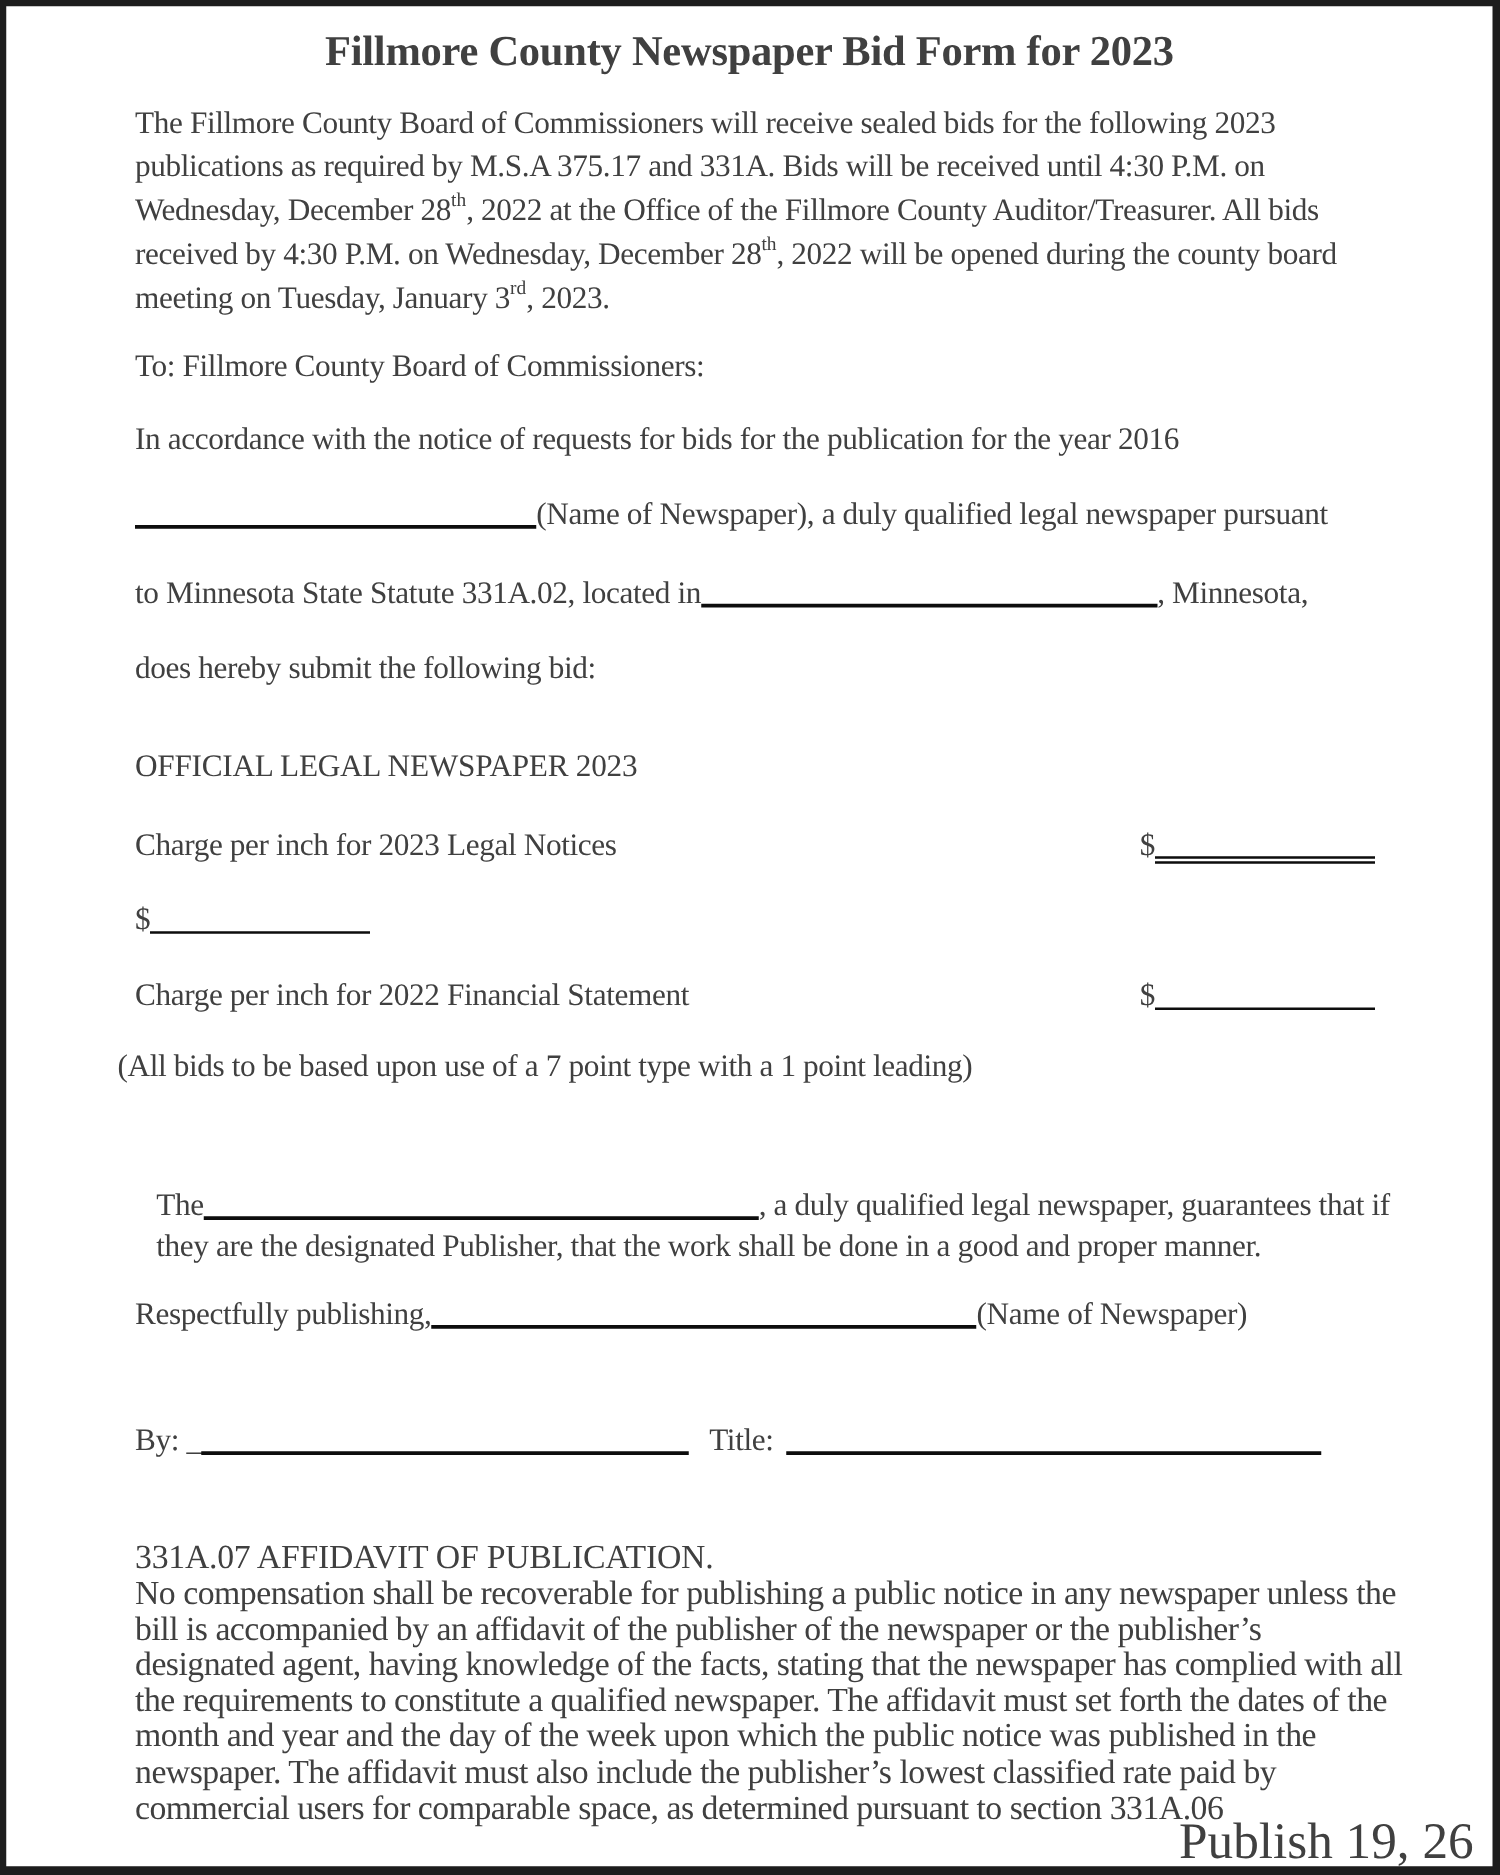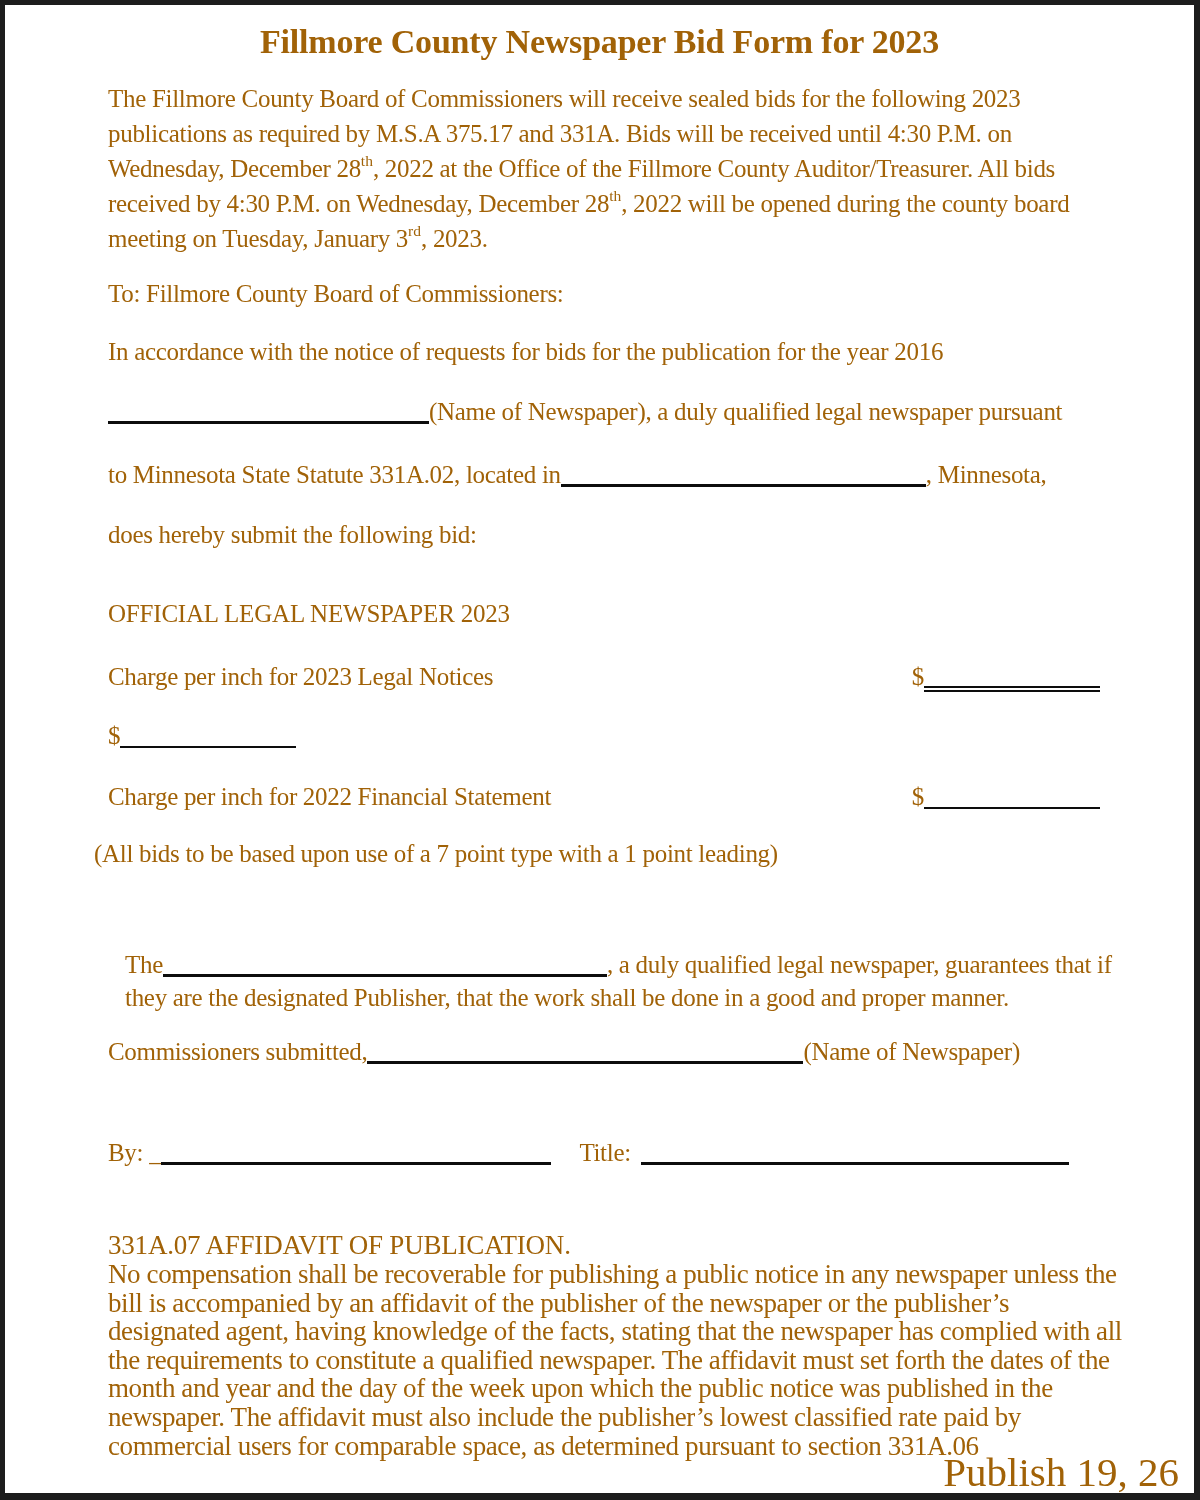--- a/index.html
+++ b/index.html
@@ -6,21 +6,21 @@
   html, body { margin: 0; padding: 0; background: #ffffff; }
   .page {
     position: relative;
     width: 1200px;
     height: 1500px;
     background: #ffffff;
     border-style: solid;
     border-color: #1d1d1d;
     border-width: 5px 6px 7px 5px;
     font-family: "Liberation Serif", "DejaVu Serif", serif;
-    color: #a16207;
+    color: #404040;
     overflow: hidden;
   }
   .abs { position: absolute; }
   .doc-title {
     top: 18px;
     left: 0;
     width: 100%;
     text-align: center;
     font-size: 34px;
     font-weight: bold;
@@ -122,25 +122,25 @@
     <span class="amount-group"><span>$</span><span class="blank blank-thin" style="width:176px;"></span></span>
   </div>
 
   <div class="abs body-copy bids-note">(All bids to be based upon use of a 7 point type with a 1 point leading)</div>
 
   <p class="abs body-copy guarantee" style="margin:17px;">
     <span>The</span><span class="blank" style="width:444px;"></span><span>, a duly qualified legal newspaper, guarantees that if they are the designated Publisher, that the work shall be done in a good and proper manner.</span>
   </p>
 
   <div class="abs body-copy line-submitted">
-    <span>Commissioners submitted,</span><span class="blank" style="width:436px;"></span><span>(Name of Newspaper)</span>
+    <span>Respectfully publishing,</span><span class="blank" style="width:436px;"></span><span>(Name of Newspaper)</span>
   </div>
 
   <div class="abs body-copy line-signature">
-    <span>By: _</span><span class="blank" style="width:390px;"></span><span style="margin-left:28px;">Title:</span><span class="blank" style="width:428px; margin-left:10px;"></span>
+    <span>By: _</span><span class="blank" style="width:390px;"></span><span style="margin-left:16px;">Title:</span><span class="blank" style="width:428px; margin-left:10px;"></span>
   </div>
 
   <div class="abs affidavit-heading">331A.07 AFFIDAVIT OF PUBLICATION.</div>
 
   <p class="abs affidavit-body" style="margin:0;">No compensation shall be recoverable for publishing a public notice in any newspaper unless the bill is accompanied by an affidavit of the publisher of the newspaper or the publisher’s designated agent, having knowledge of the facts, stating that the newspaper has complied with all the requirements to constitute a qualified newspaper. The affidavit must set forth the dates of the month and year and the day of the week upon which the public notice was published in the newspaper. The affidavit must also include the publisher’s lowest classified rate paid by commercial users for comparable space, as determined pursuant to section 331A.06</p>
 
   <div class="abs history-line">
     <span class="history-label">History</span><span>: </span><span class="history-cite">1984 c543 s 26; 1993 c 48 s 7; 2004 c 182 s 22</span>
   </div>
 

